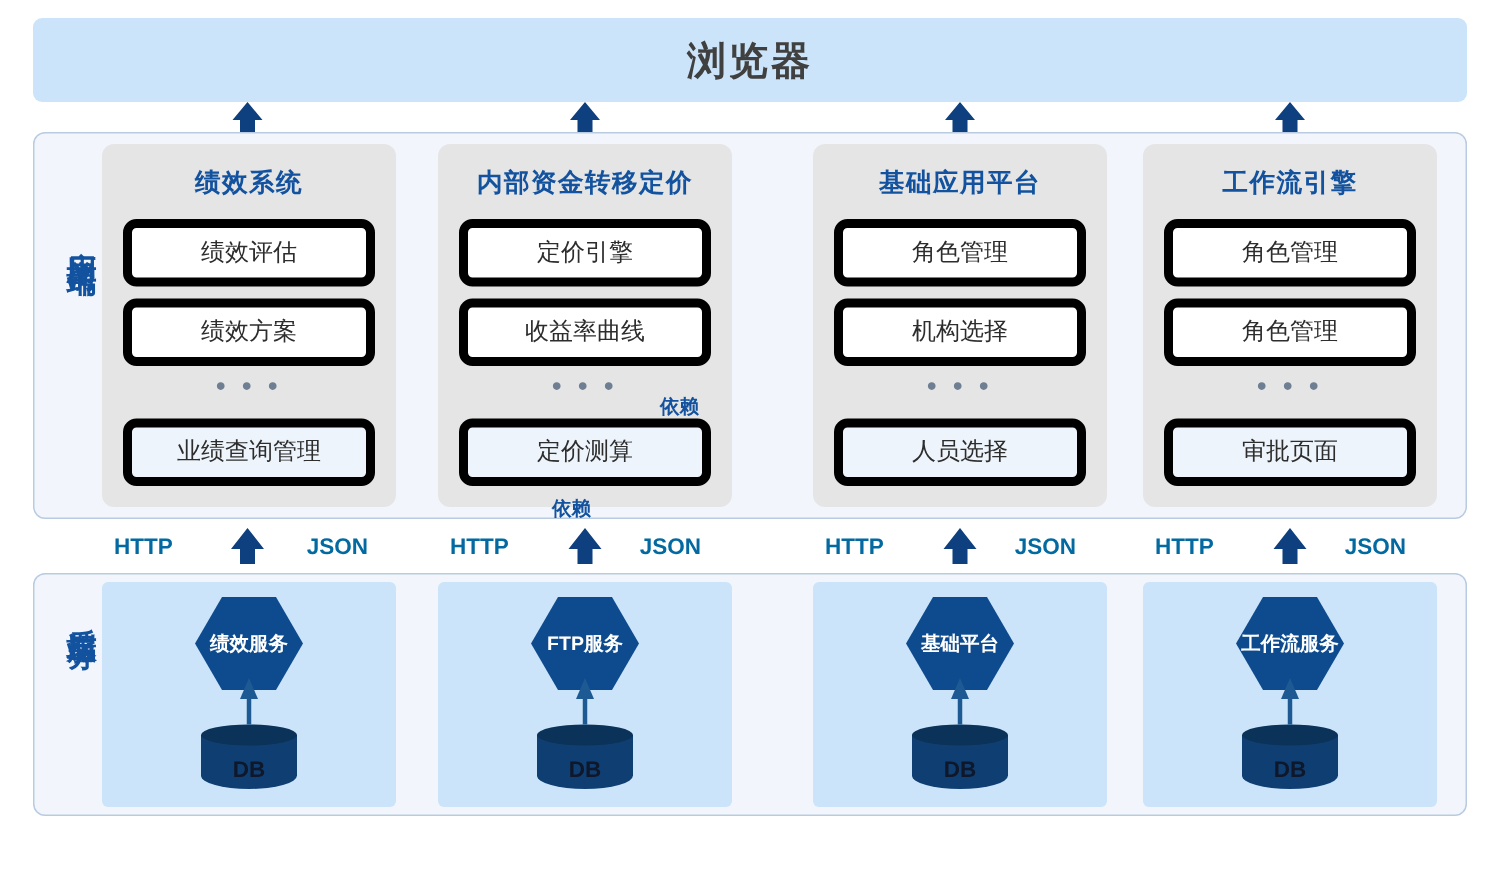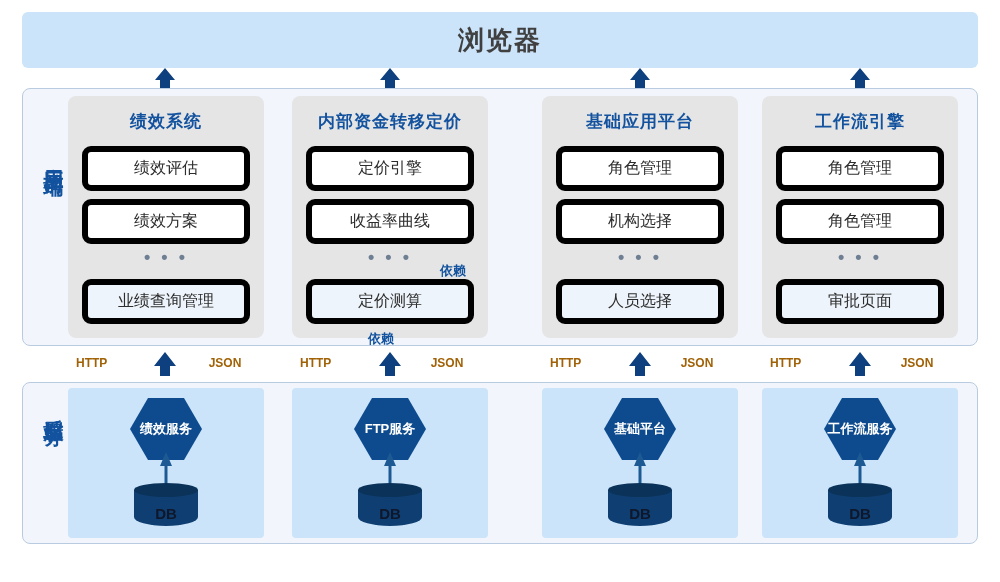--- a/index.html
+++ b/index.html
@@ -116,22 +116,22 @@
     color: #6f7f93;
     font-size: 18px;
     font-weight: bold;
     letter-spacing: 3px;
     line-height: 12px;
   }
   
   .proto {
     position: absolute;
     height: 22px;
-    color: #a16207;
-    font-size: 12px;
+    color: #0369a1;
+    font-size: 15px;
     font-weight: bold;
   }
   .proto-http { text-align: left; }
   .proto-json { text-align: center; }
   
   .svc-col {
     position: absolute;
     top: 388px;
     width: 196px;
     height: 150px;

